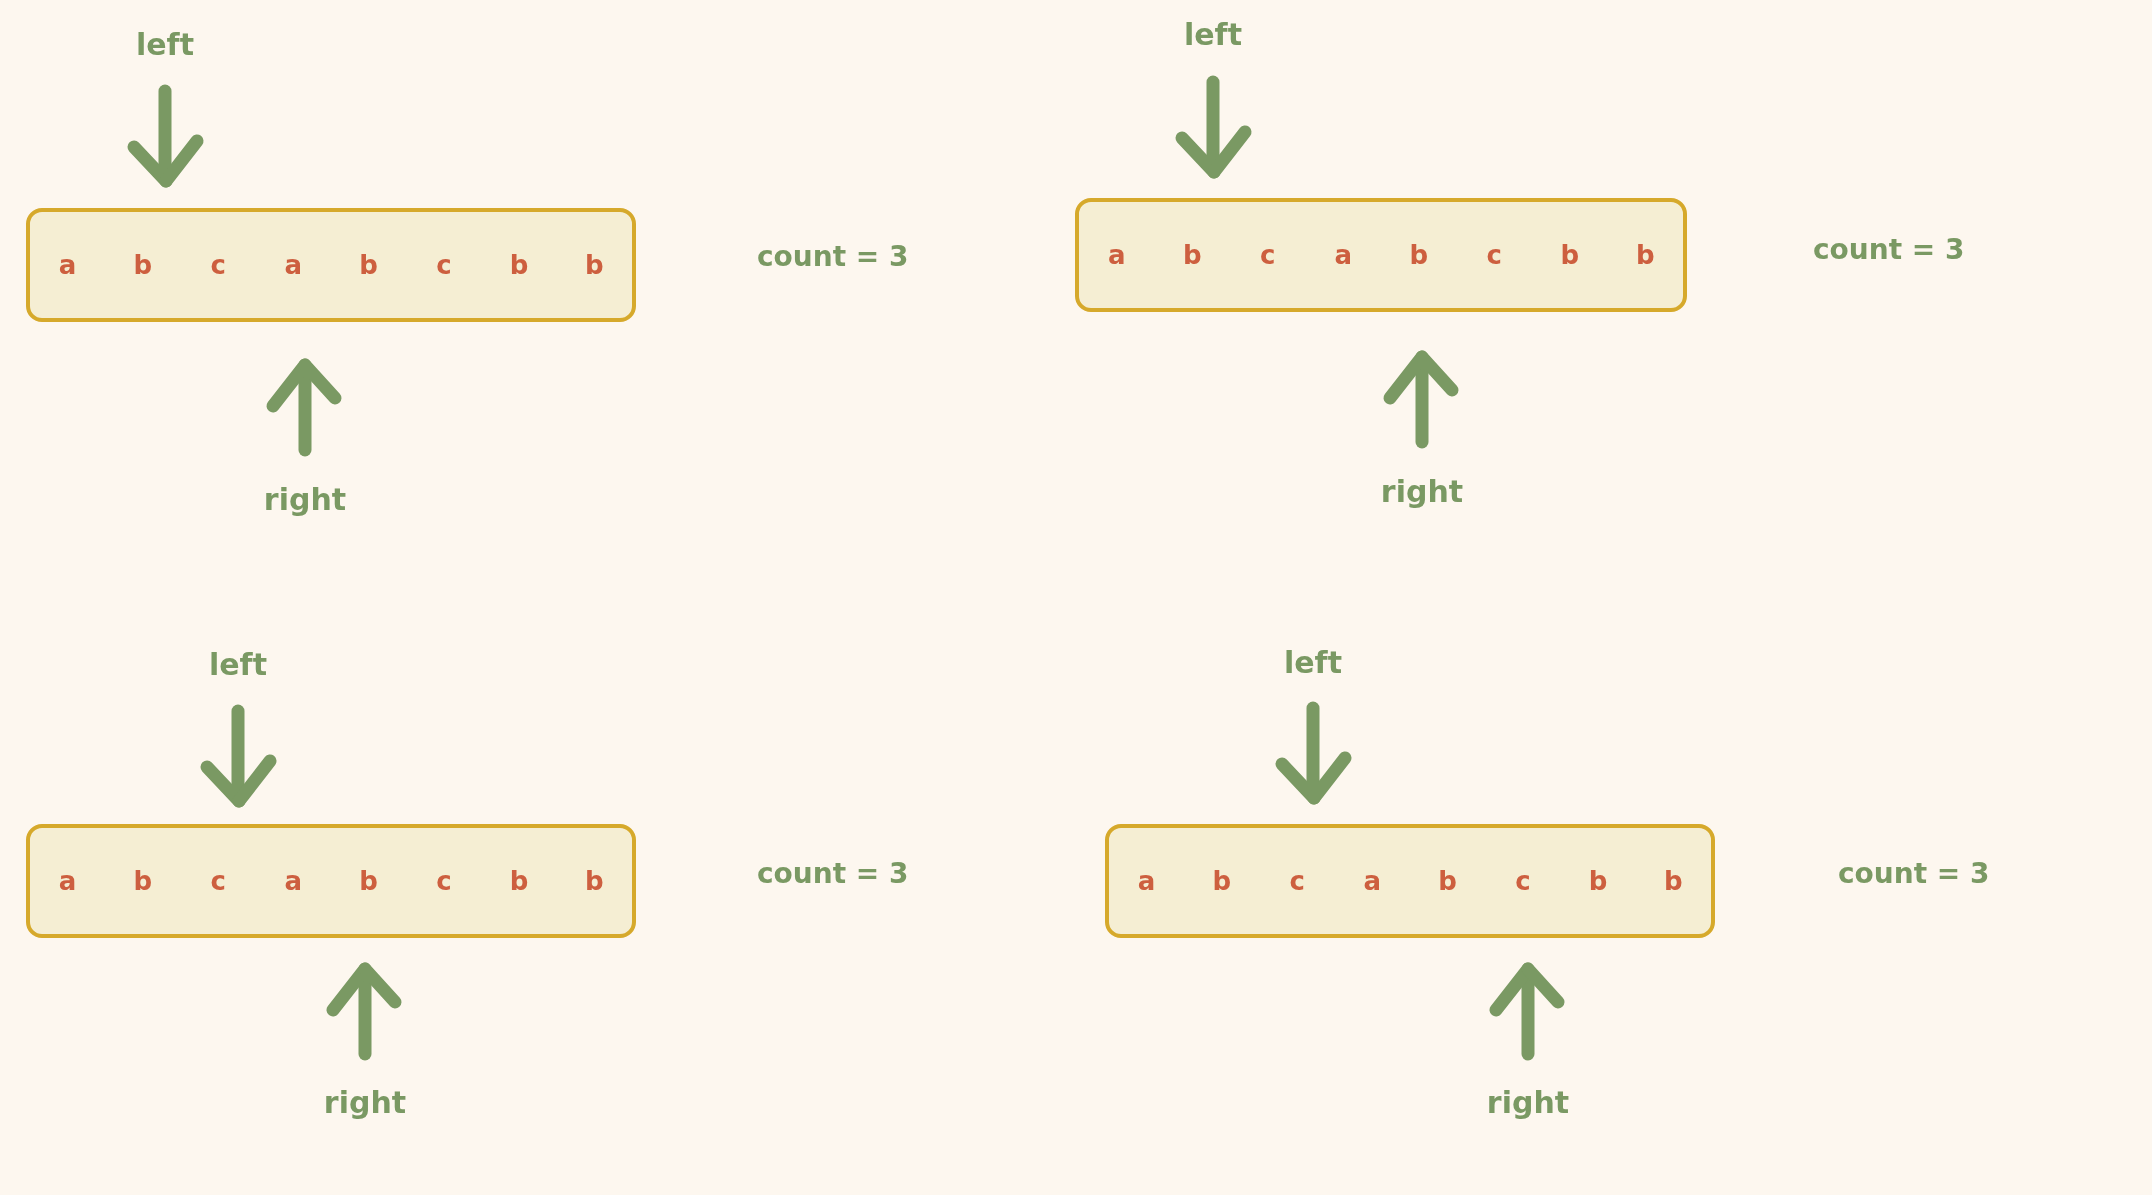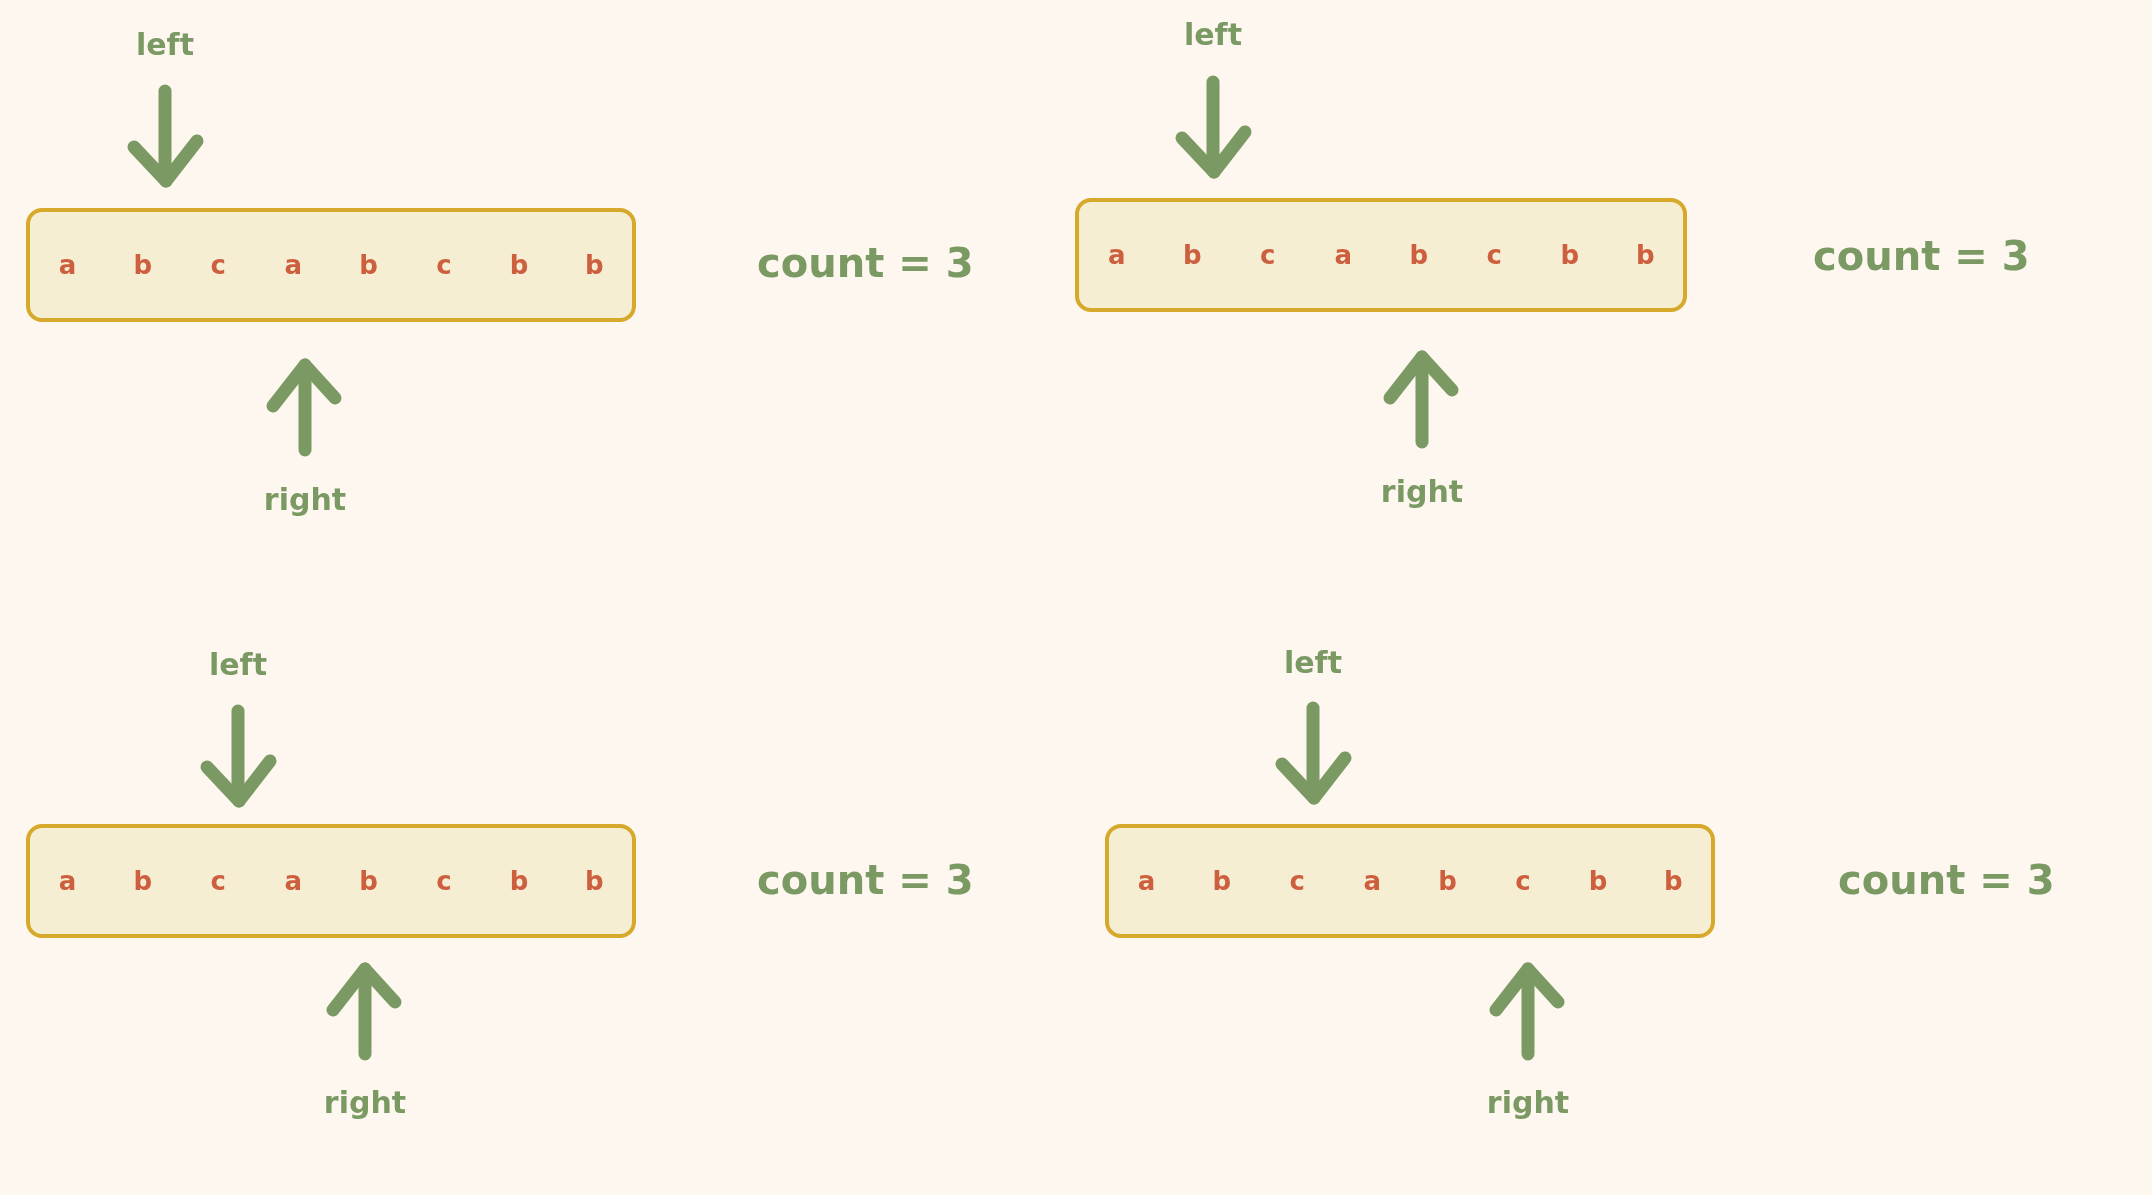--- a/index.html
+++ b/index.html
@@ -68,21 +68,21 @@
   .arrow svg {
     display: block;
     overflow: visible;
   }
 
   
   .count-text {
     position: absolute;
     color: #7a9963;
     font-weight: bold;
-    font-size: 40px;
+    font-size: 28px;
     line-height: 1;
     white-space: nowrap;
     user-select: none;
   }
 </style>
 </head>
 <body>
 
 <div id="canvas">
 

